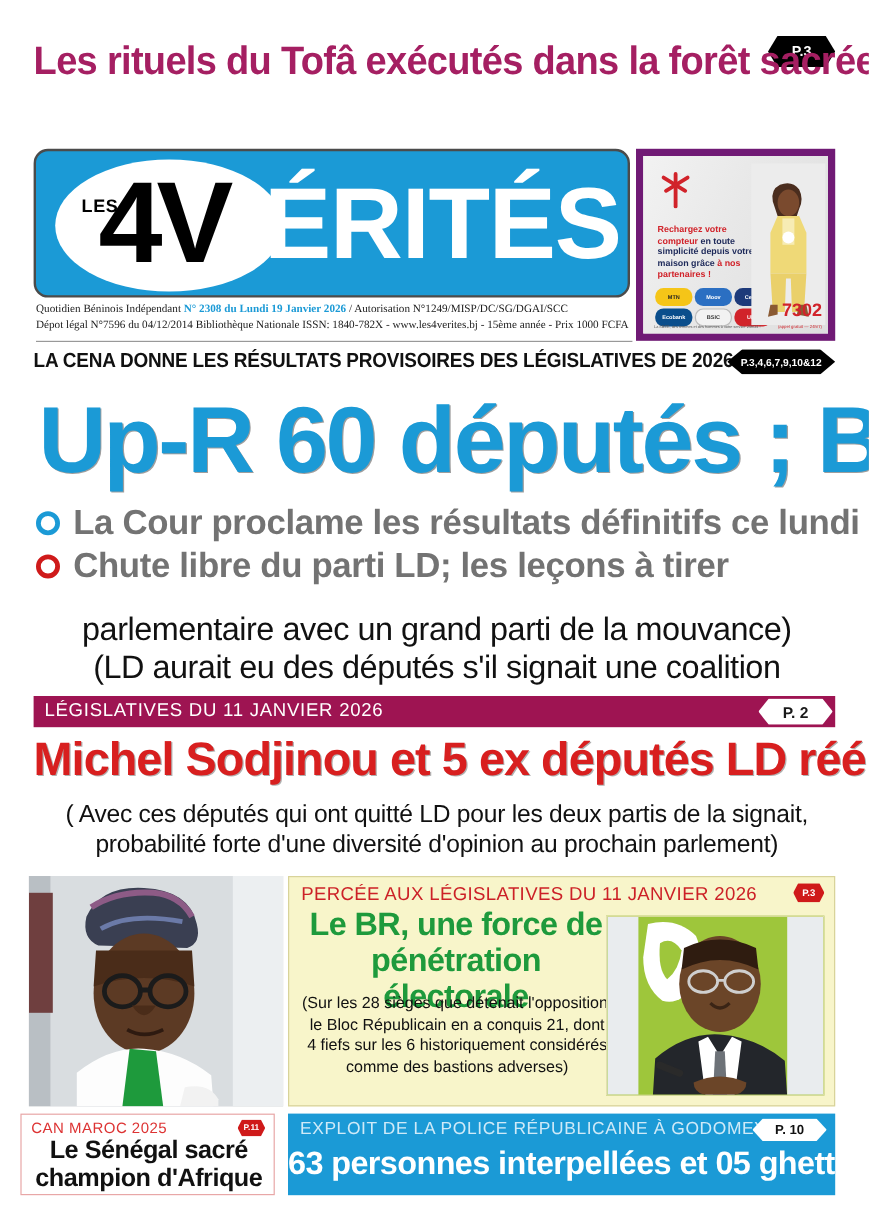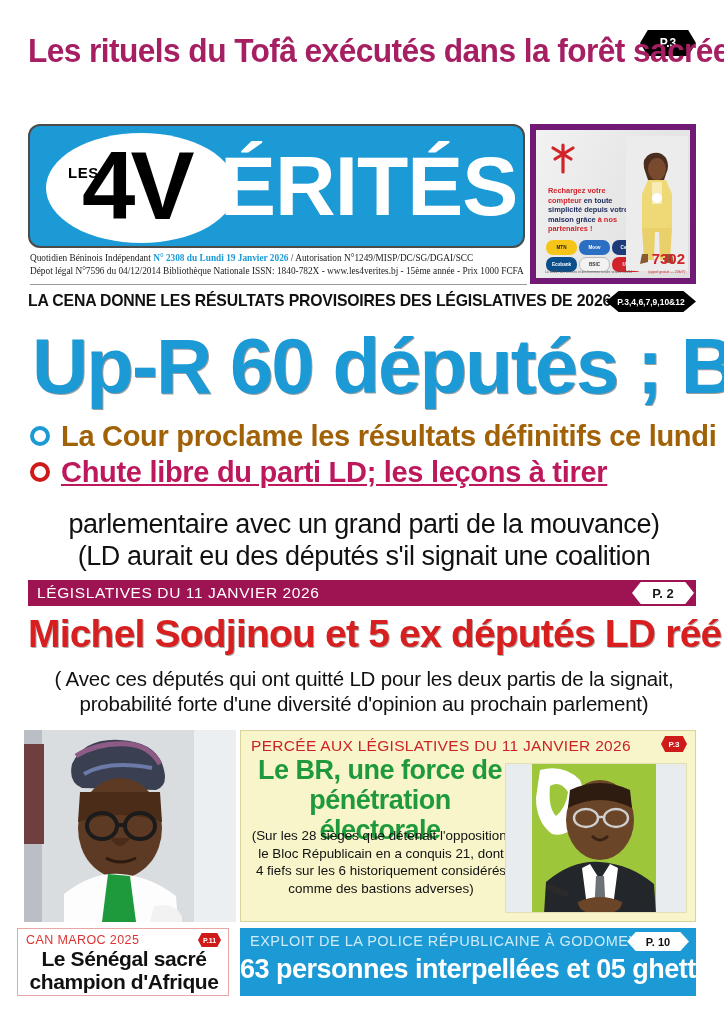--- a/index.html
+++ b/index.html
@@ -111,24 +111,24 @@
   
   .bullets { position:absolute; left:30px; top:418px; width:668px; }
   .bullet-row { display:flex; align-items:center; height:36px; }
   .bullet-mark {
     width:20px; height:20px; border-radius:50%; border:4px solid #1b9ad6;
     margin-right:11px; flex:0 0 auto;
   }
   .bullet-mark.red { border-color:#cf1a1a; }
   .bullet-txt {
     font-family:"Liberation Sans Narrow","Liberation Sans", sans-serif;
-    font-weight:700; font-size:29px; line-height:32px; color:#a16207;
+    font-weight:700; font-size:29px; line-height:32px; color:#737373;
     letter-spacing:-.3px; white-space:nowrap;
   }
-  .bullet-txt.blue { color:#be185d;text-decoration:underline; }
+  .bullet-txt.blue { color:#737373; }
 
   .paren-main {
     position:absolute; left:28px; top:508px; width:672px; text-align:center;
     font-family:"Liberation Sans Narrow","Liberation Sans", sans-serif;
     font-size:27px; line-height:32px; color:#111; letter-spacing:-.4px;
   }
 
   
   .leg-band {
     position:absolute; left:28px; top:580px; width:668px; height:26px;

